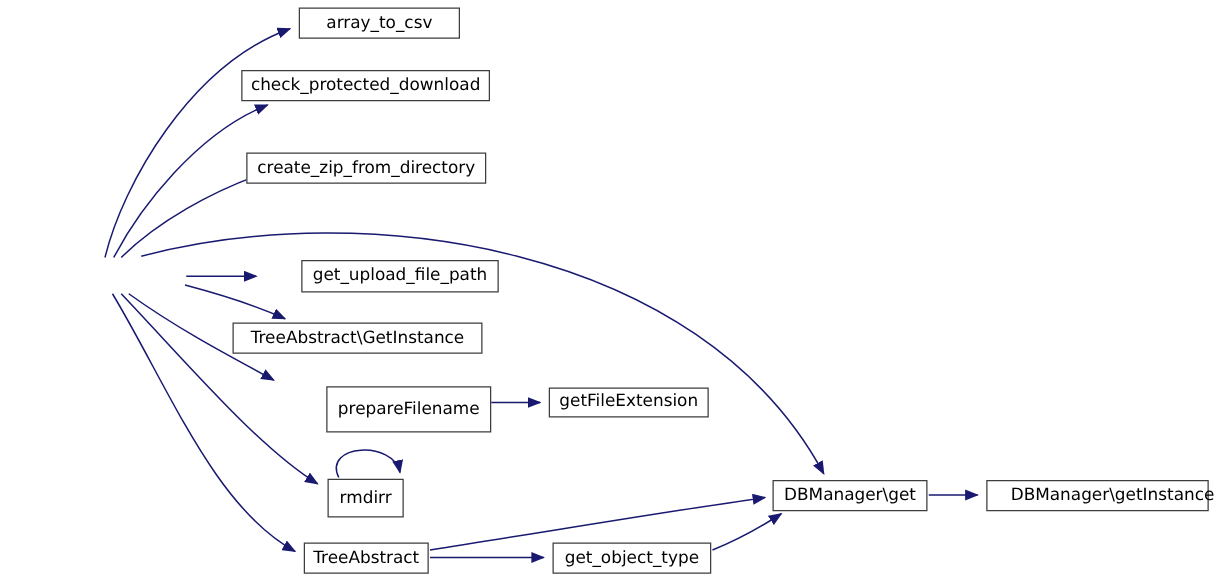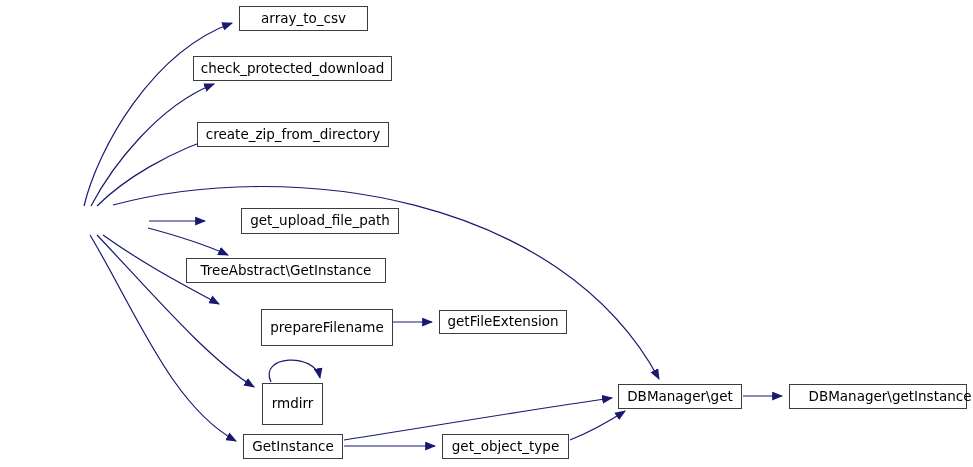--- a/index.html
+++ b/index.html
@@ -91,23 +91,23 @@
   <div class="node" style="left:197px; top:122px; width:192px; height:25px;">create_zip_from_directory</div>
 
   <div class="node" style="left:213px; top:208px; width:158px;margin-left:28px;">get_upload_file_path</div>
 
   <div class="node" style="left:186px; top:258px; width:200px; height:25px;">TreeAbstract\GetInstance</div>
 
   <div class="node" style="left:227px; top:309px; width:132px; height:37px;margin-left:34px;">prepareFilename</div>
 
   <div class="node" style="left:439px; top:310px; width:128px; height:24px;">getFileExtension</div>
 
-  <div class="node" style="left:262px; top:383px; width:61px; height:42px;">rmdirr</div>
+  <div class="node" style="left:262px; top:383px; width:61px; height:31px;">rmdirr</div>
 
-  <div class="node" style="left:243px; top:434px; width:100px; height:25px;">GetInstance</div>
+  <div class="node" style="left:243px; top:434px; width:100px; height:25px;">TreeAbstract</div>
 
   <div class="node" style="left:618px; top:384px; width:124px; height:25px;">DBManager\get</div>
 
   <div class="node" style="left:442px; top:434px; width:127px; height:25px;">get_object_type</div>
 
   <div class="node" style="left:789px; top:384px; width:178px; height:25px;padding-left:24px;">DBManager\getInstance</div>
 
 </div>
 
 </body></html>

